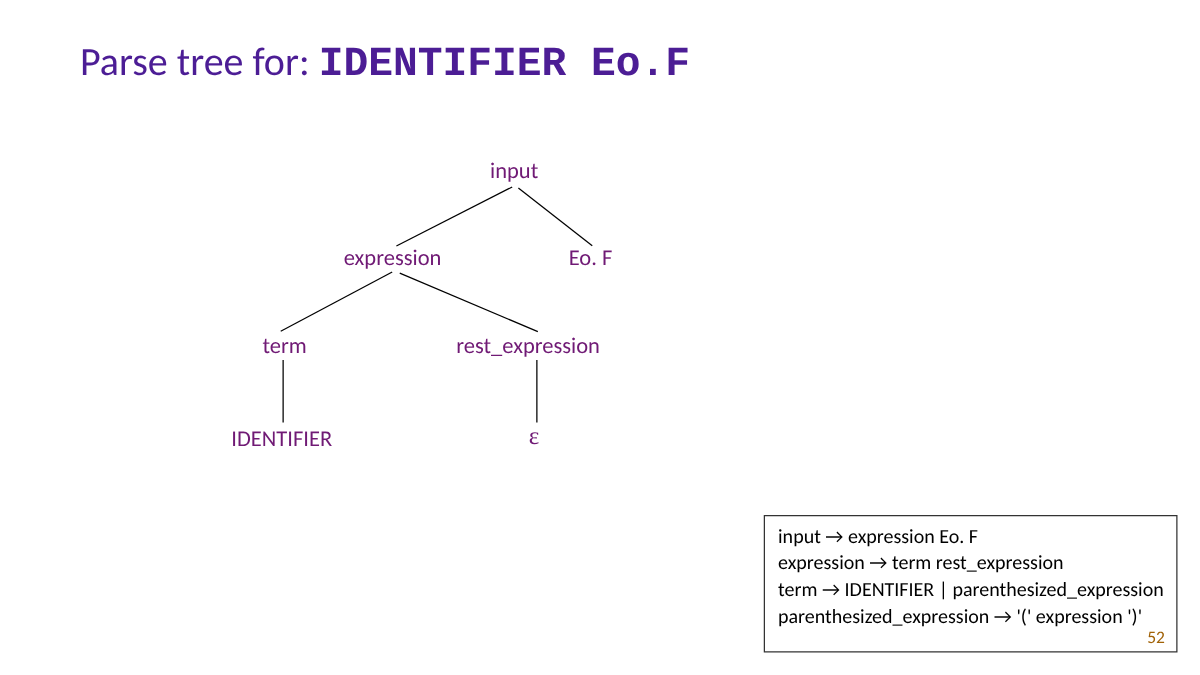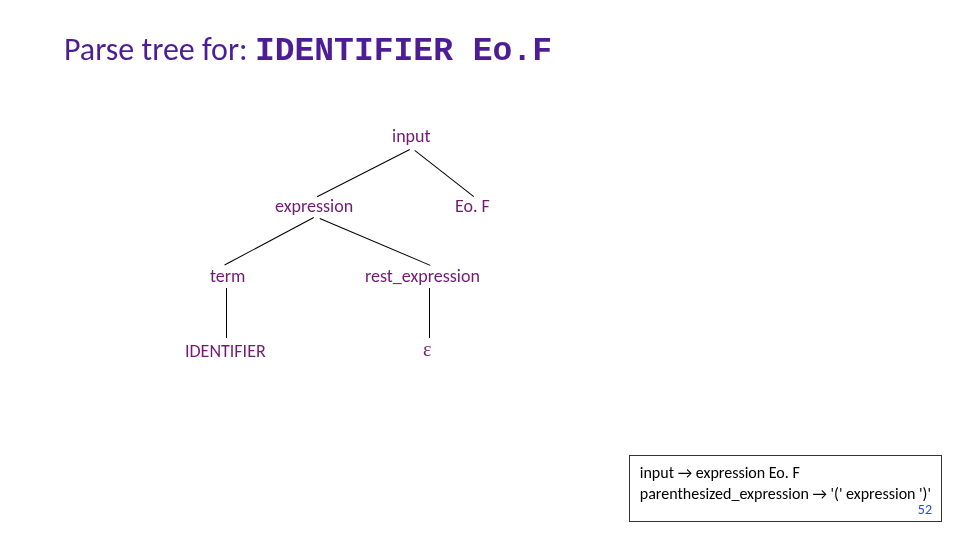--- a/index.html
+++ b/index.html
@@ -45,21 +45,21 @@
     font-size: 16px;
     line-height: 1.35;
     background: #fff;
   }
   .grammar-box .rule { white-space: nowrap; }
   .page-num {
     position: absolute;
     right: 28px;
     bottom: 22px;
     font-size: 14px;
-    color: #1d4ed8;
+    color: #a16207;
   }
   .eps { font-family: Georgia, 'Times New Roman', serif; }
 </style>
 </head>
 <body>
 
 <div class="title">
   <span>Parse tree for: </span><span class="mono">IDENTIFIER Eo.F</span>
 </div>
 
@@ -78,16 +78,18 @@
 <div class="edge" style="left:314px; top:218px; width:101px; transform: rotate(152deg);"></div>
 
 <div class="edge" style="left:320px; top:218px; width:120px; transform: rotate(23deg);"></div>
 
 <div class="edge" style="left:227px; top:288px; width:50px; transform: rotate(90deg);"></div>
 
 <div class="edge" style="left:430px; top:288px; width:50px; transform: rotate(90deg);"></div>
 
 <div class="grammar-box">
   <div class="rule">input → expression Eo. F</div>
+  <div class="rule">expression → term rest_expression</div>
+  <div class="rule">term → IDENTIFIER | parenthesized_expression</div>
   <div class="rule">parenthesized_expression → '(' expression ')'</div>
 </div>
 
 <div class="page-num">52</div>
 
 </body></html>

